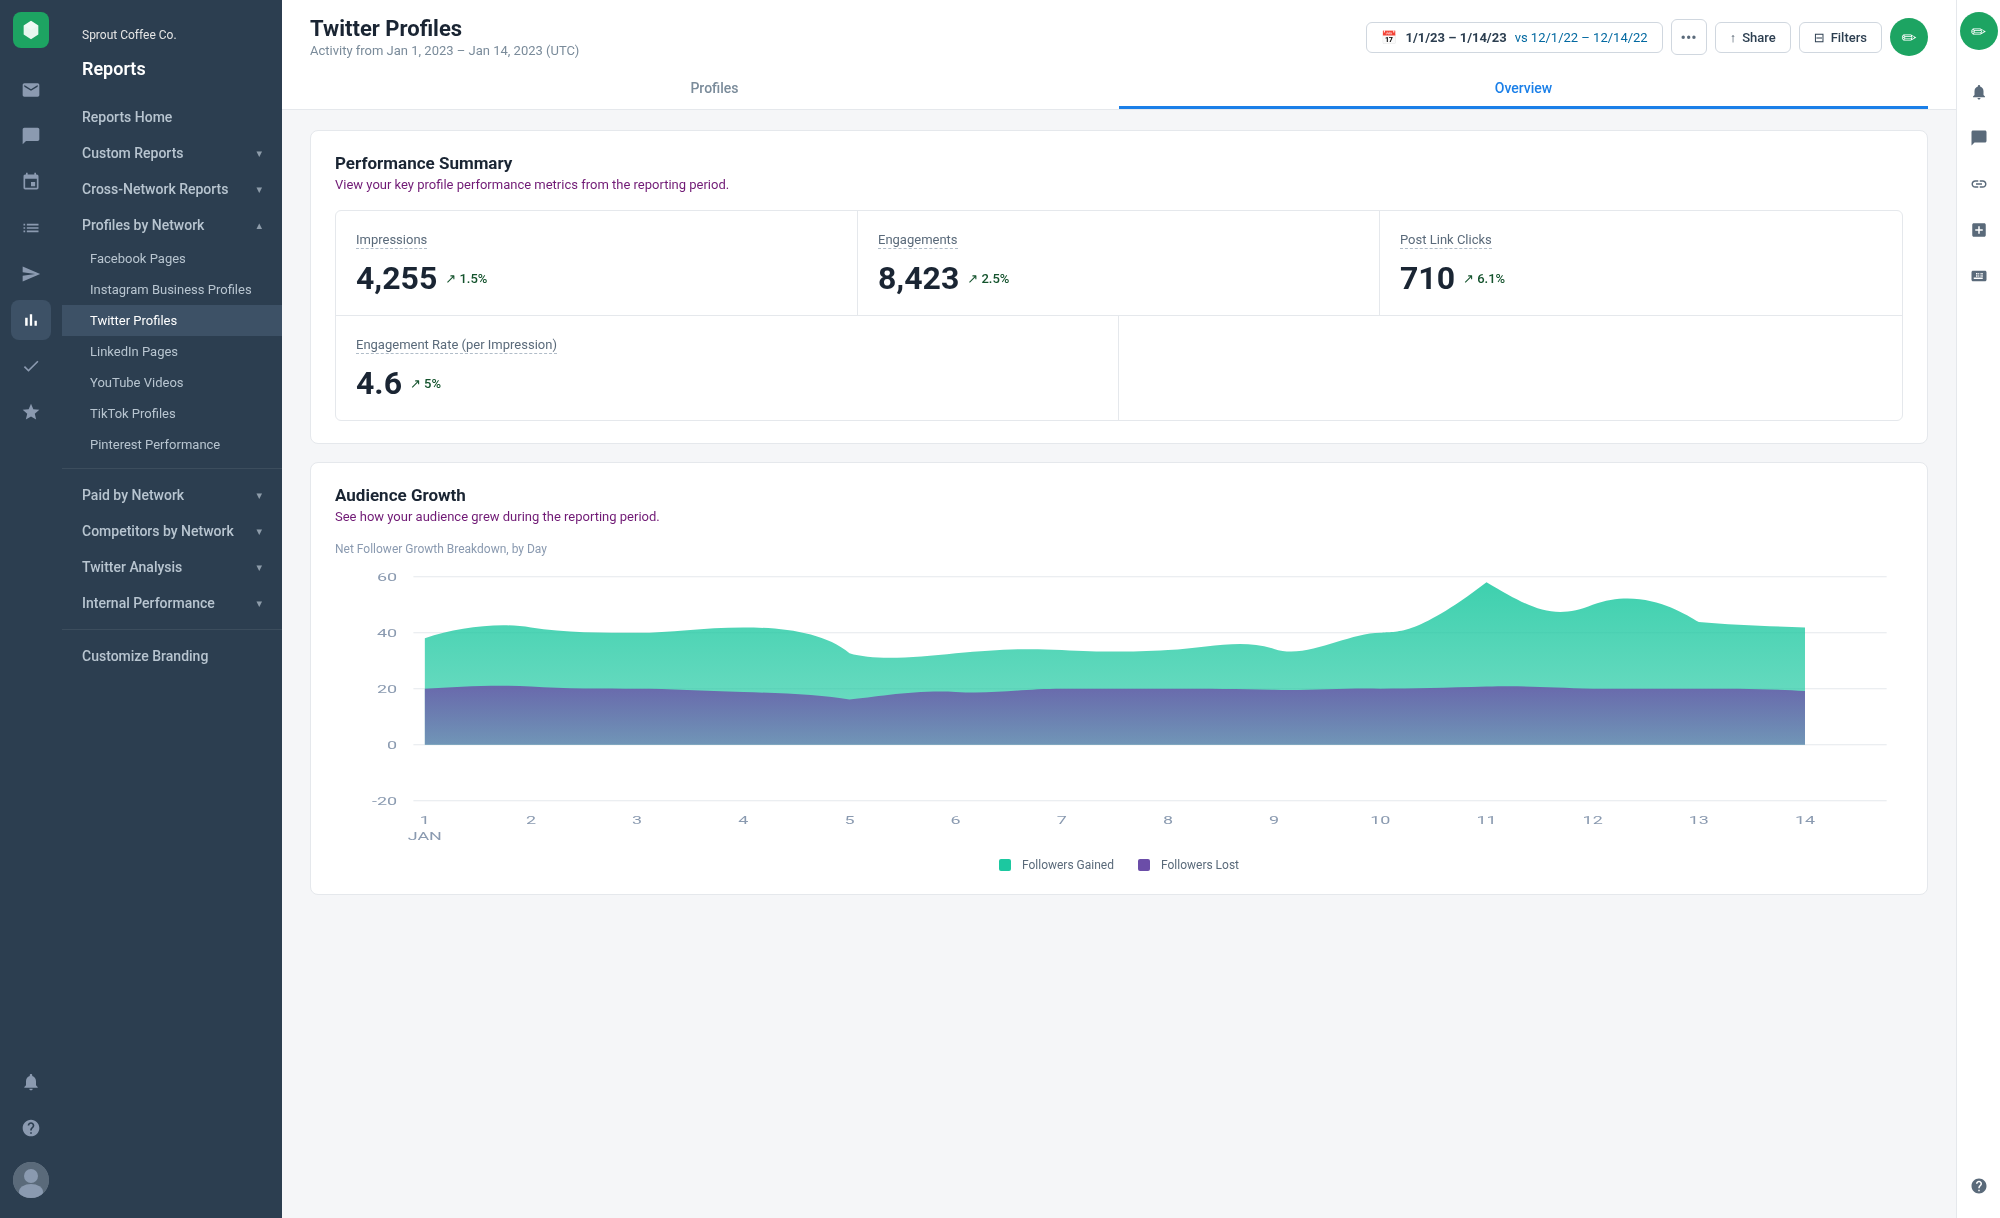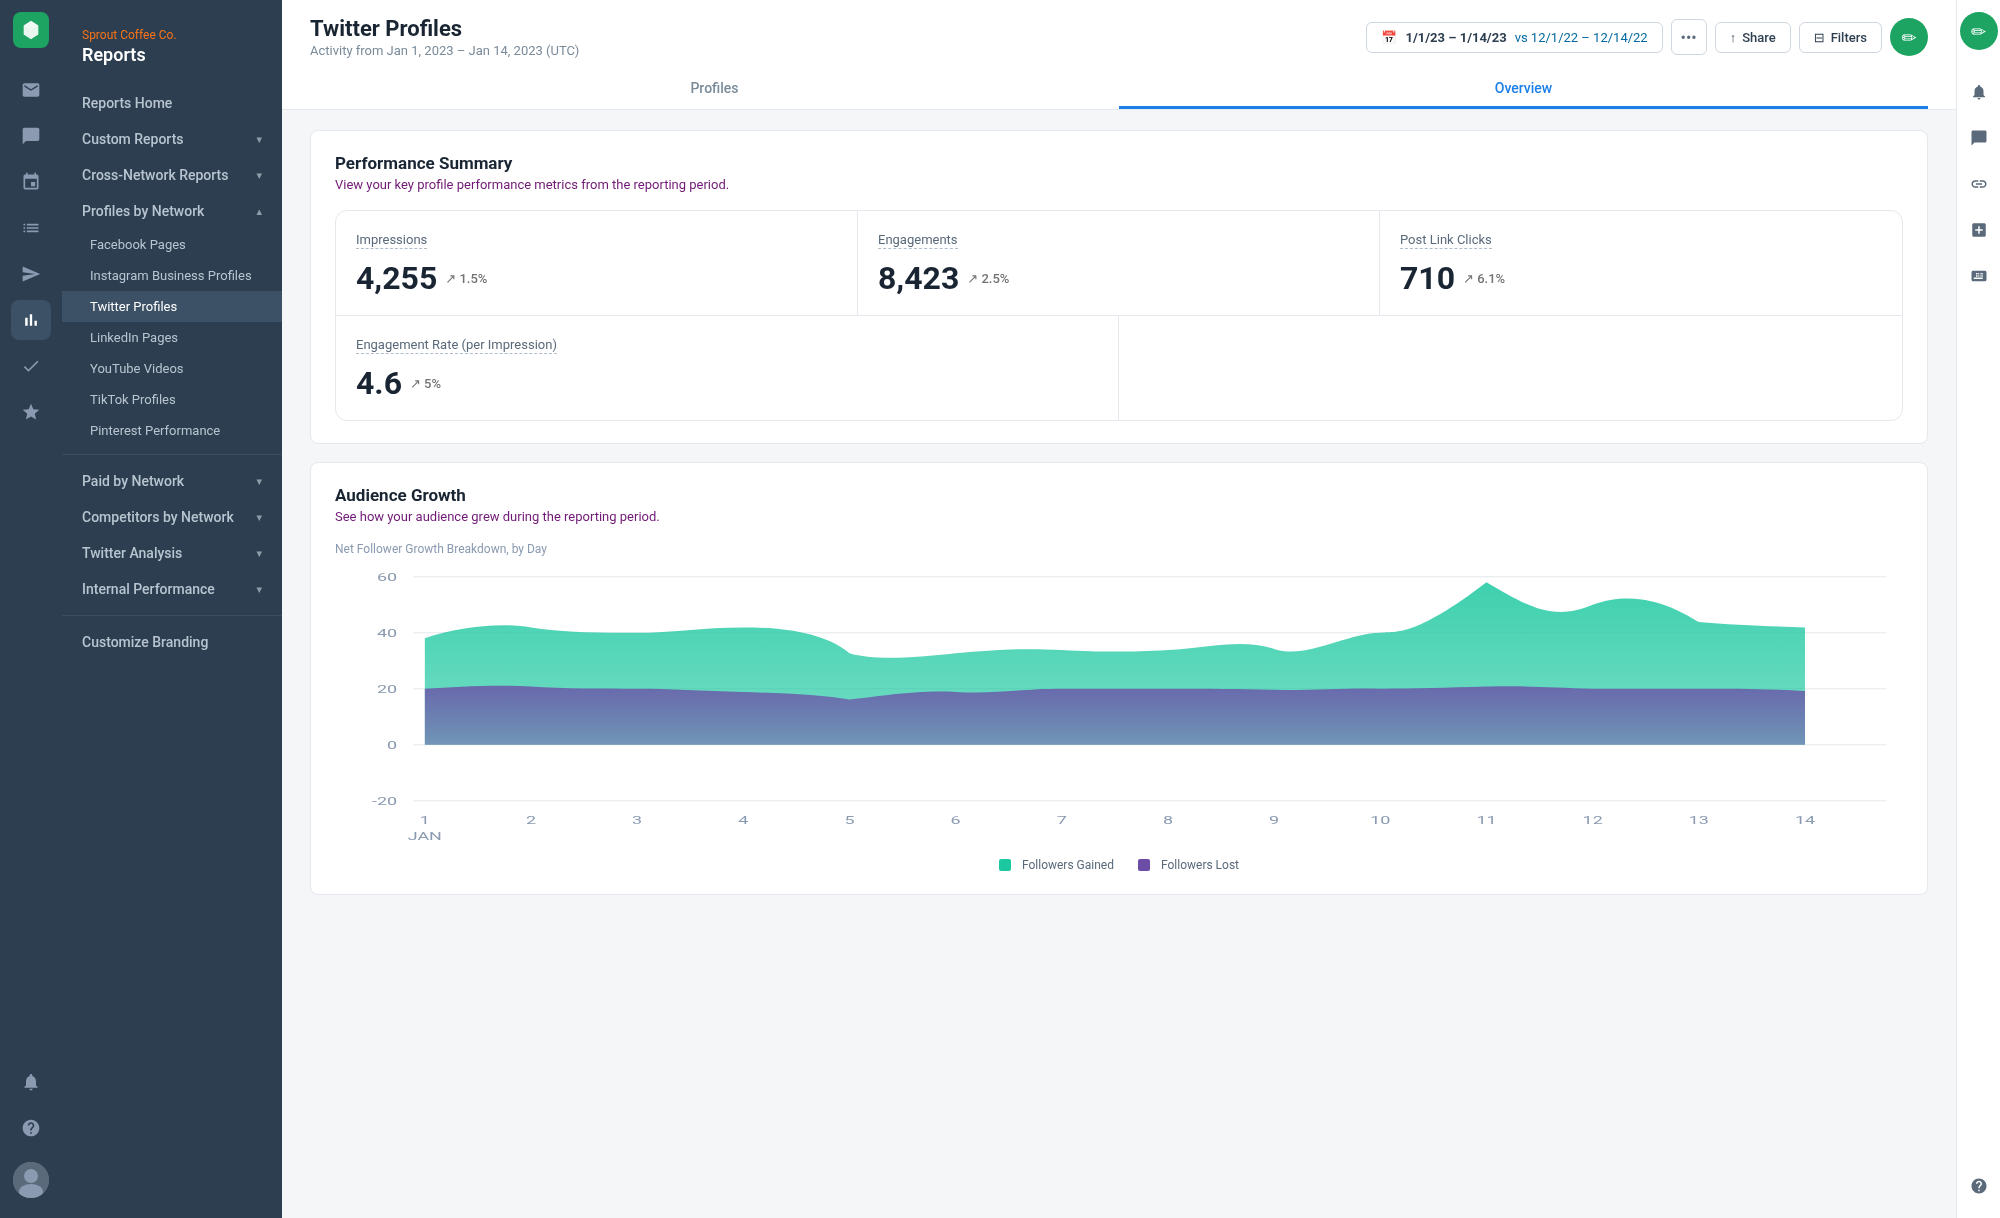--- a/index.html
+++ b/index.html
@@ -57,23 +57,23 @@
     
     .sidebar {
       width: 220px;
       background: #2c3e50;
       display: flex;
       flex-direction: column;
       padding: 16px 0;
       overflow-y: auto;
     }
     .sidebar-company {
-      color: #f97316;
+      color: #e5e5e5;
       font-size: 12px;
-      margin-bottom: 2px;
+      margin-bottom: 16px;
     }
     .sidebar-title {
       color: white;
       font-size: 18px;
       font-weight: 600;
     }
     .sidebar-item {
       display: flex;
       align-items: center;
       justify-content: space-between;
@@ -215,21 +215,21 @@
     .metric-value {
       font-size: 32px;
       font-weight: 700;
       color: #1a2533;
       display: flex;
       align-items: center;
       gap: 8px;
     }
     .metric-change {
       font-size: 13px;
-      color: #737373;
+      color: #14532d;
       font-weight: 500;
     }
     .metrics-row2 {
       display: grid;
       grid-template-columns: 1fr 1fr;
     }
     .metric-cell-wide {
       padding: 18px 20px;
       border-right: 1px solid #e5e8ec;
       border-top: 1px solid #e5e8ec;
@@ -459,21 +459,21 @@
       </div>
     </div>
   </div>
 
   <div class="content-area">
 
     <div class="card">
       <div class="card-title">Performance Summary</div>
       <div class="card-subtitle">View your key profile performance metrics from the reporting period.</div>
 
-      <div style="border: 1px solid #e5e8ec; border-radius: 12px; overflow: hidden;">
+      <div style="border: 1px solid #e5e8ec; border-radius: 6px; overflow: hidden;">
         <div class="metrics-grid">
           <div class="metric-cell">
             <div class="metric-label">Impressions</div>
             <div class="metric-value">
               <span>4,255</span>
               <span class="metric-change">↗ 1.5%</span>
             </div>
           </div>
           <div class="metric-cell">
             <div class="metric-label">Engagements</div>

